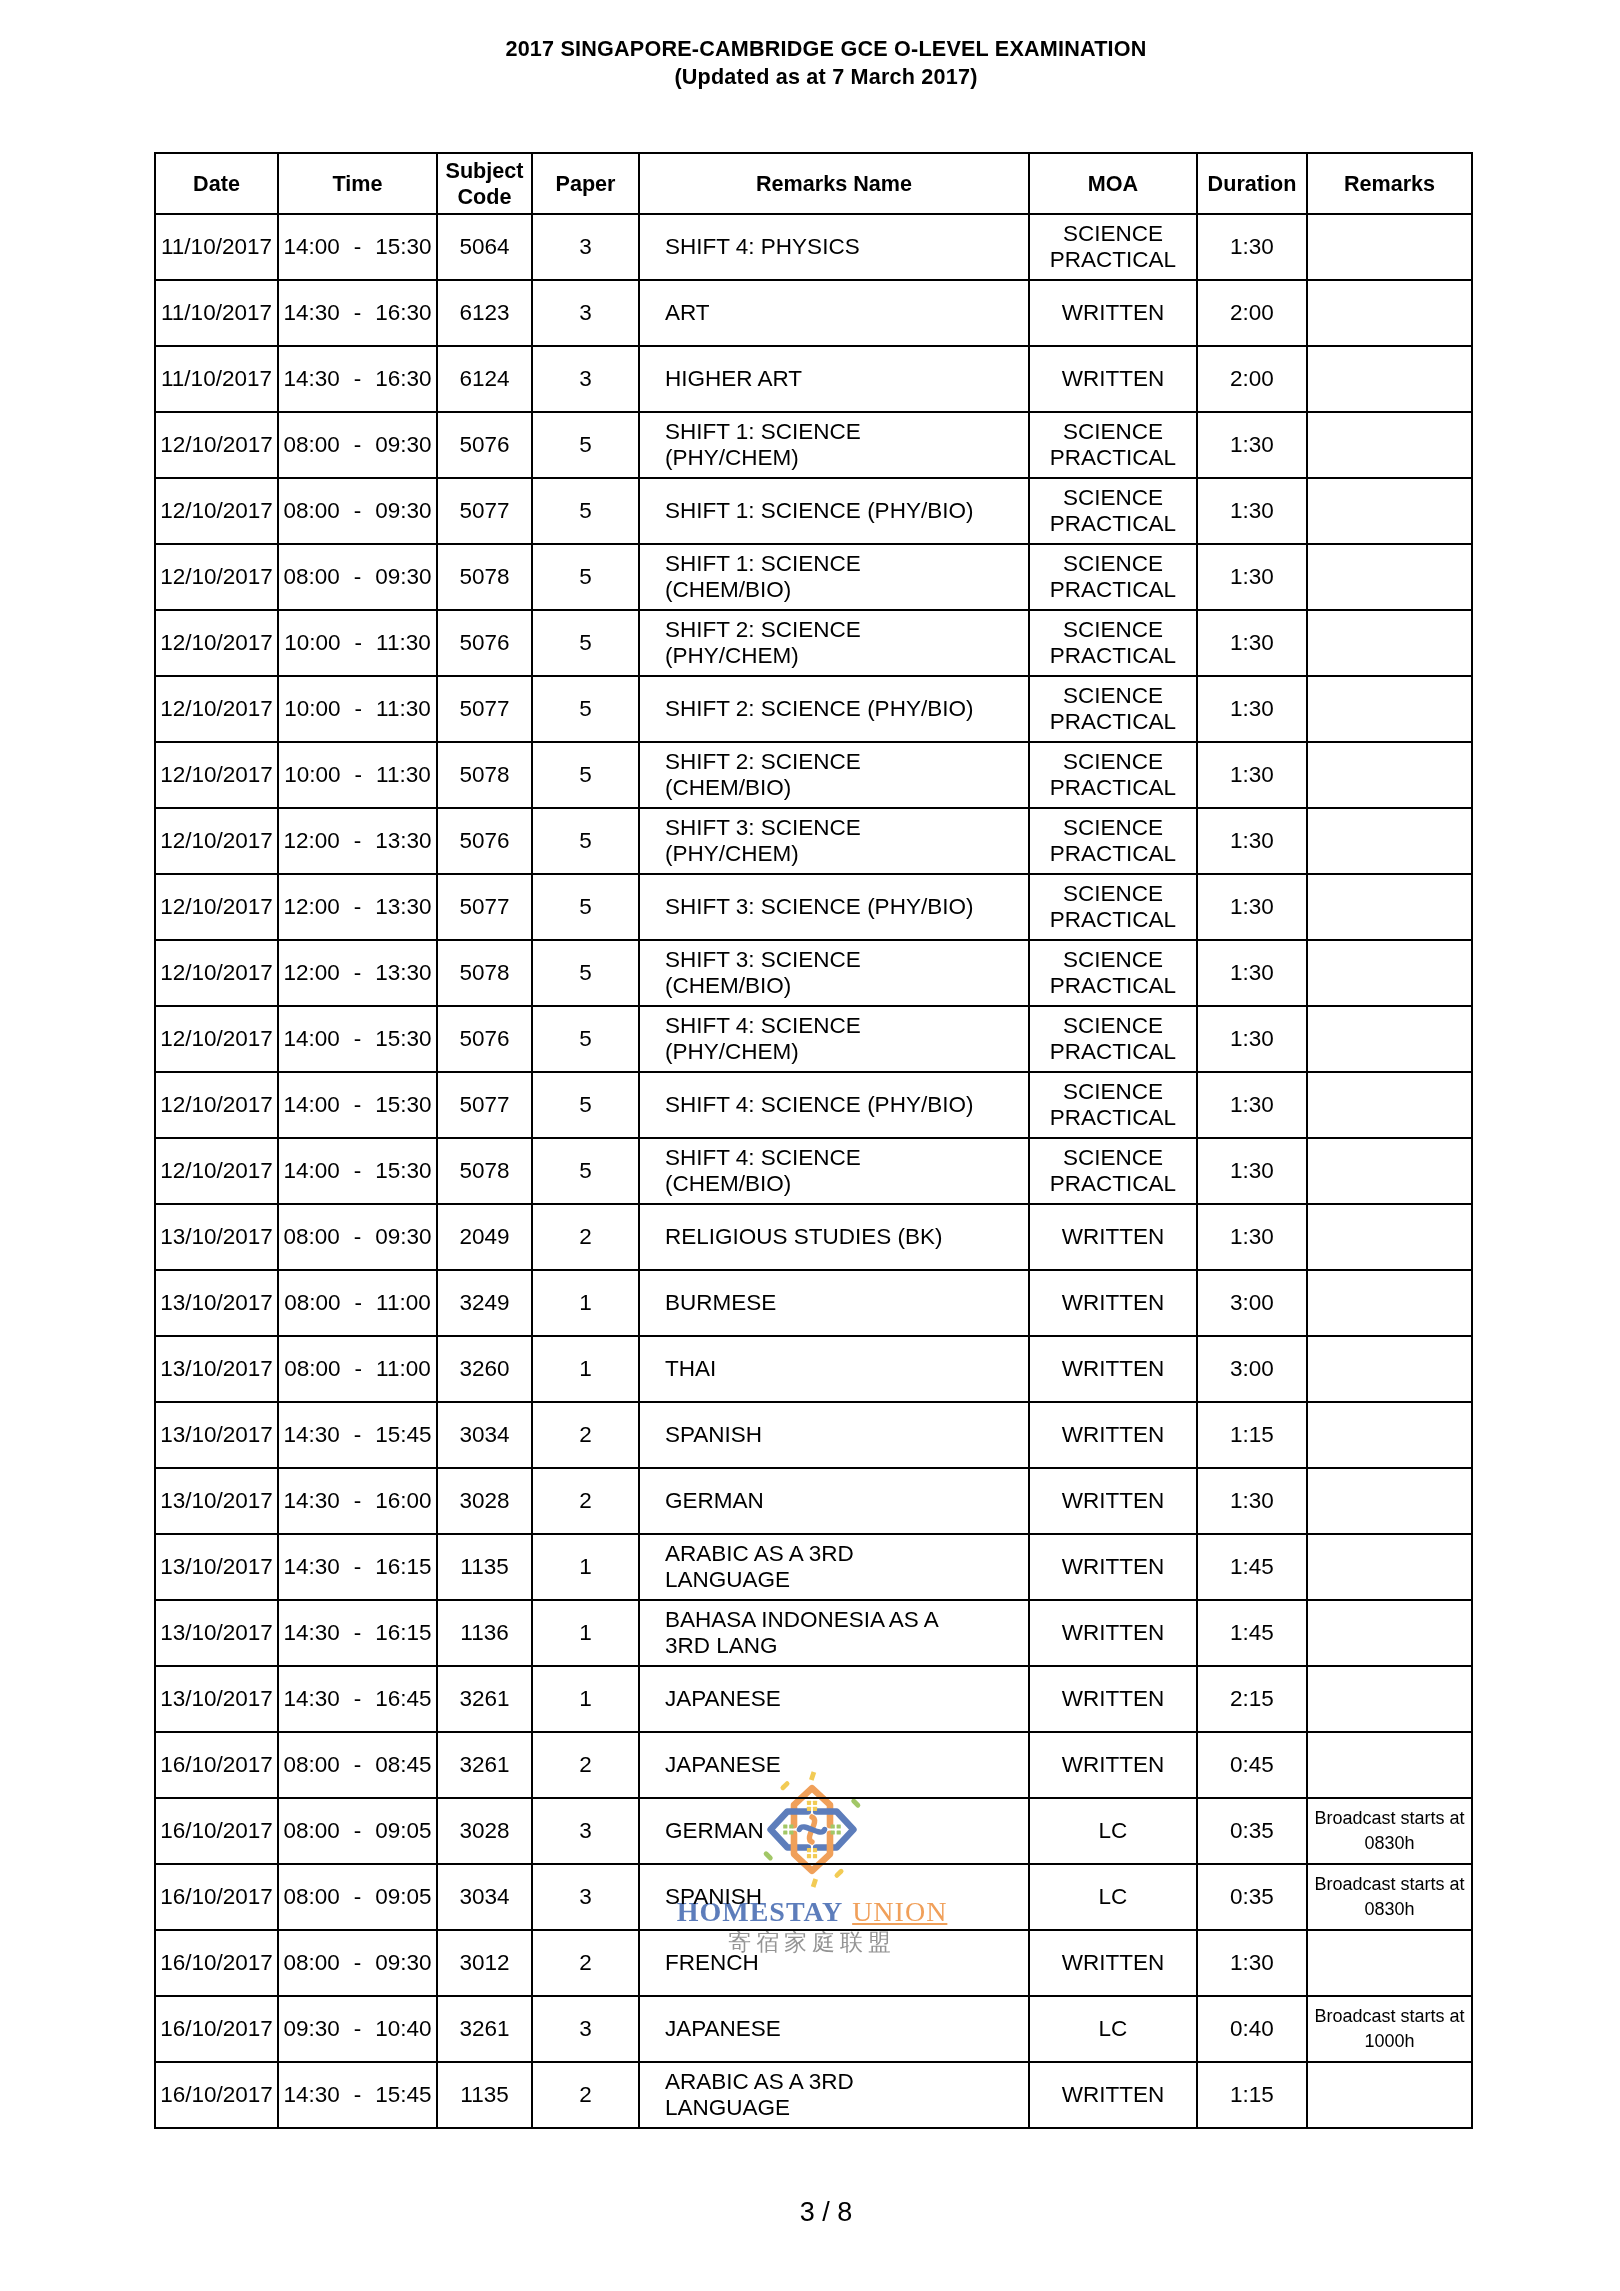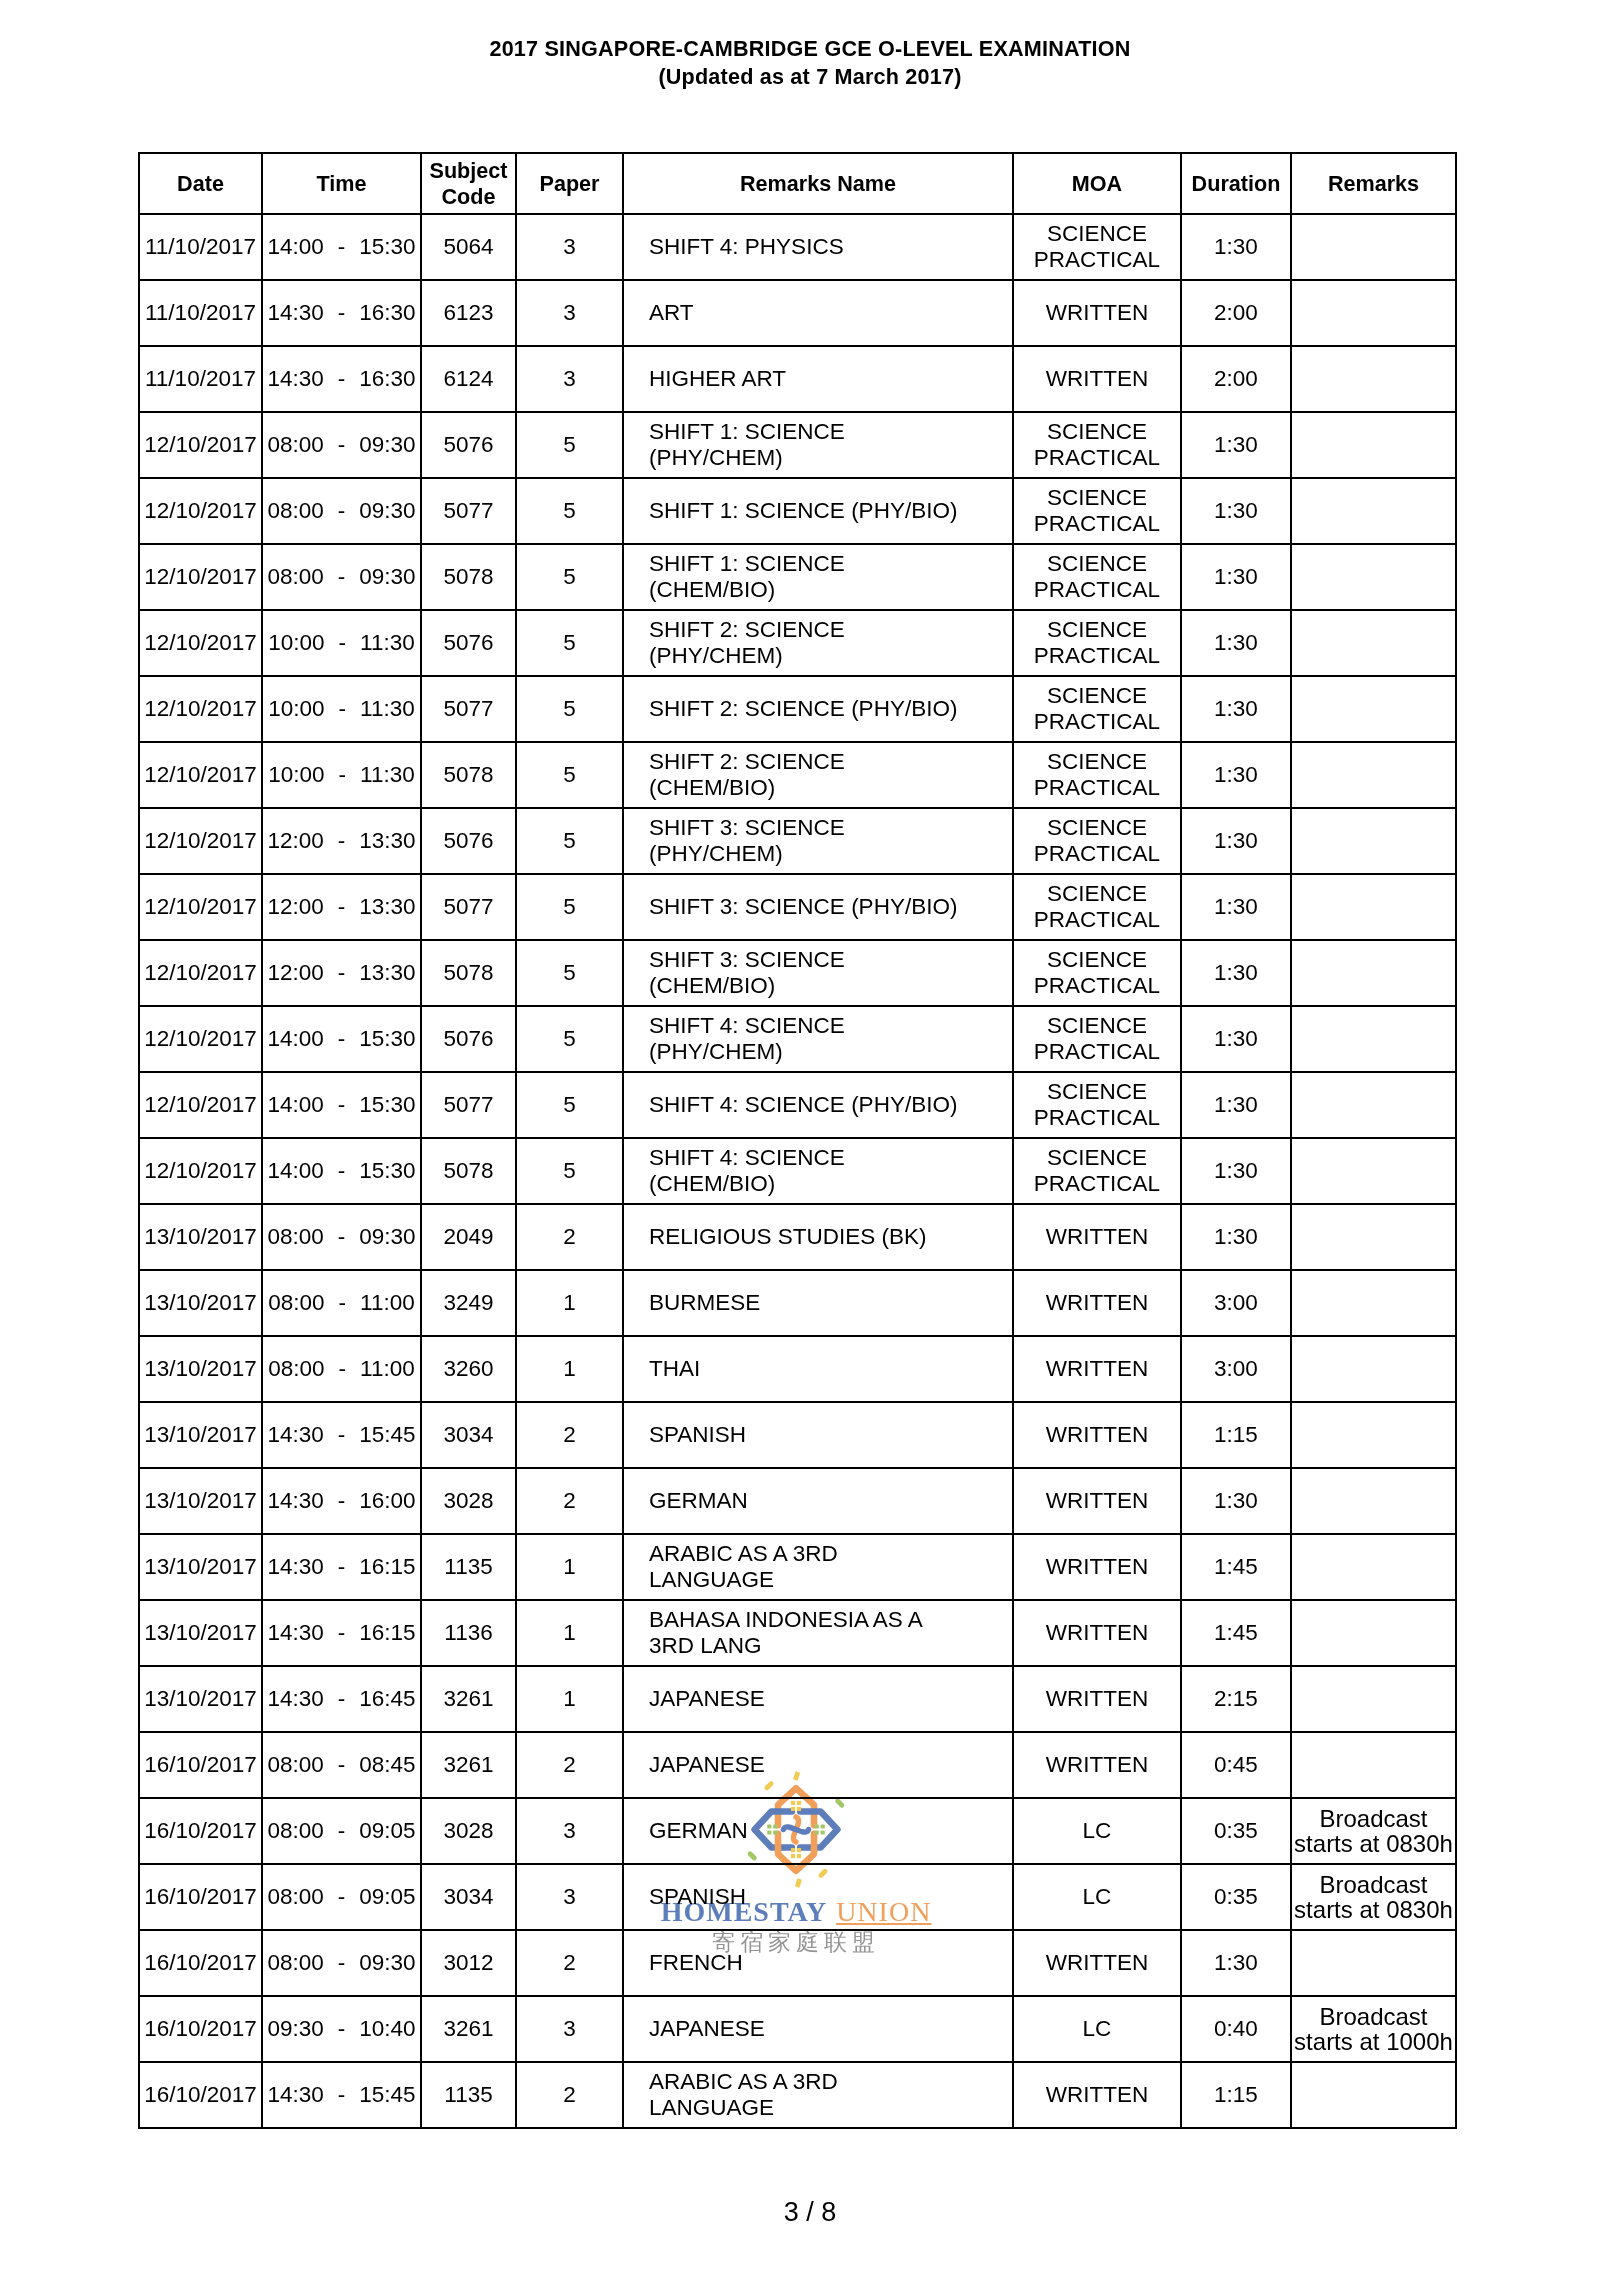--- a/index.html
+++ b/index.html
@@ -1,20 +1,20 @@
 <!DOCTYPE html>
 <html style="--wm-blue: #5577B8; --wm-orange: #F09B52; --wm-green: #9DC45F; --wm-yellow: #F2C94C; --wm-gray: #8F8F8F;"><head>
 <meta charset="utf-8">
 <style>
   html,body{margin:0;padding:0;}
   body{
     width:1620px;height:2292px;background:#ffffff;color:#000;
     font-family:"Liberation Sans", sans-serif;overflow:hidden;
   }
-  .page{position:relative;width:1280px;height:2292px;background:#fff;}
+  .page{position:relative;width:1280px;height:2292px;background:#fff;margin-left:16px;}
 
   
   .titles{position:absolute;top:35px;left:0;width:1620px;text-align:center;z-index:2;}
   .titles div{font-weight:bold;font-size:21.6px;line-height:28px;letter-spacing:0.2px;}
 
   
   .watermark{position:absolute;z-index:0;opacity:0.95;}
   .wm-logo{position:absolute;left:736px;top:1768px;width:120px;height:123px;}
   .wm-text{
     position:absolute;left:600px;top:1896px;width:392px;text-align:center;
@@ -42,21 +42,21 @@
     border-top:2.9px solid #000;border-bottom:2.9px solid #000;
     text-align:center;vertical-align:middle;background:transparent;
     padding:2px 3.9px;overflow:hidden;
   }
   .timetable thead tr{height:61px;}
   .timetable tbody tr{height:66px;}
   .timetable th{font-size:21.6px;font-weight:bold;line-height:25.5px;}
   .timetable td{font-size:22.5px;font-weight:normal;line-height:26.5px;}
   .timetable td.cell-name{text-align:left;padding-left:25px;padding-right:47px;}
   .timetable td.cell-time{word-spacing:7.8px;}
-  .timetable td.cell-remarks{font-size:24px;line-height:25.5px;padding:2px 2px;border-radius:9px;}
+  .timetable td.cell-remarks{font-size:18px;line-height:25.5px;padding:2px 2px;border-radius:9px;}
 
   
   .pagenum{position:absolute;top:2197px;left:0;width:1620px;text-align:center;font-size:27px;z-index:2;}
 </style>
 </head>
 <body>
 
 <div class="page">
 
   <header class="titles">

